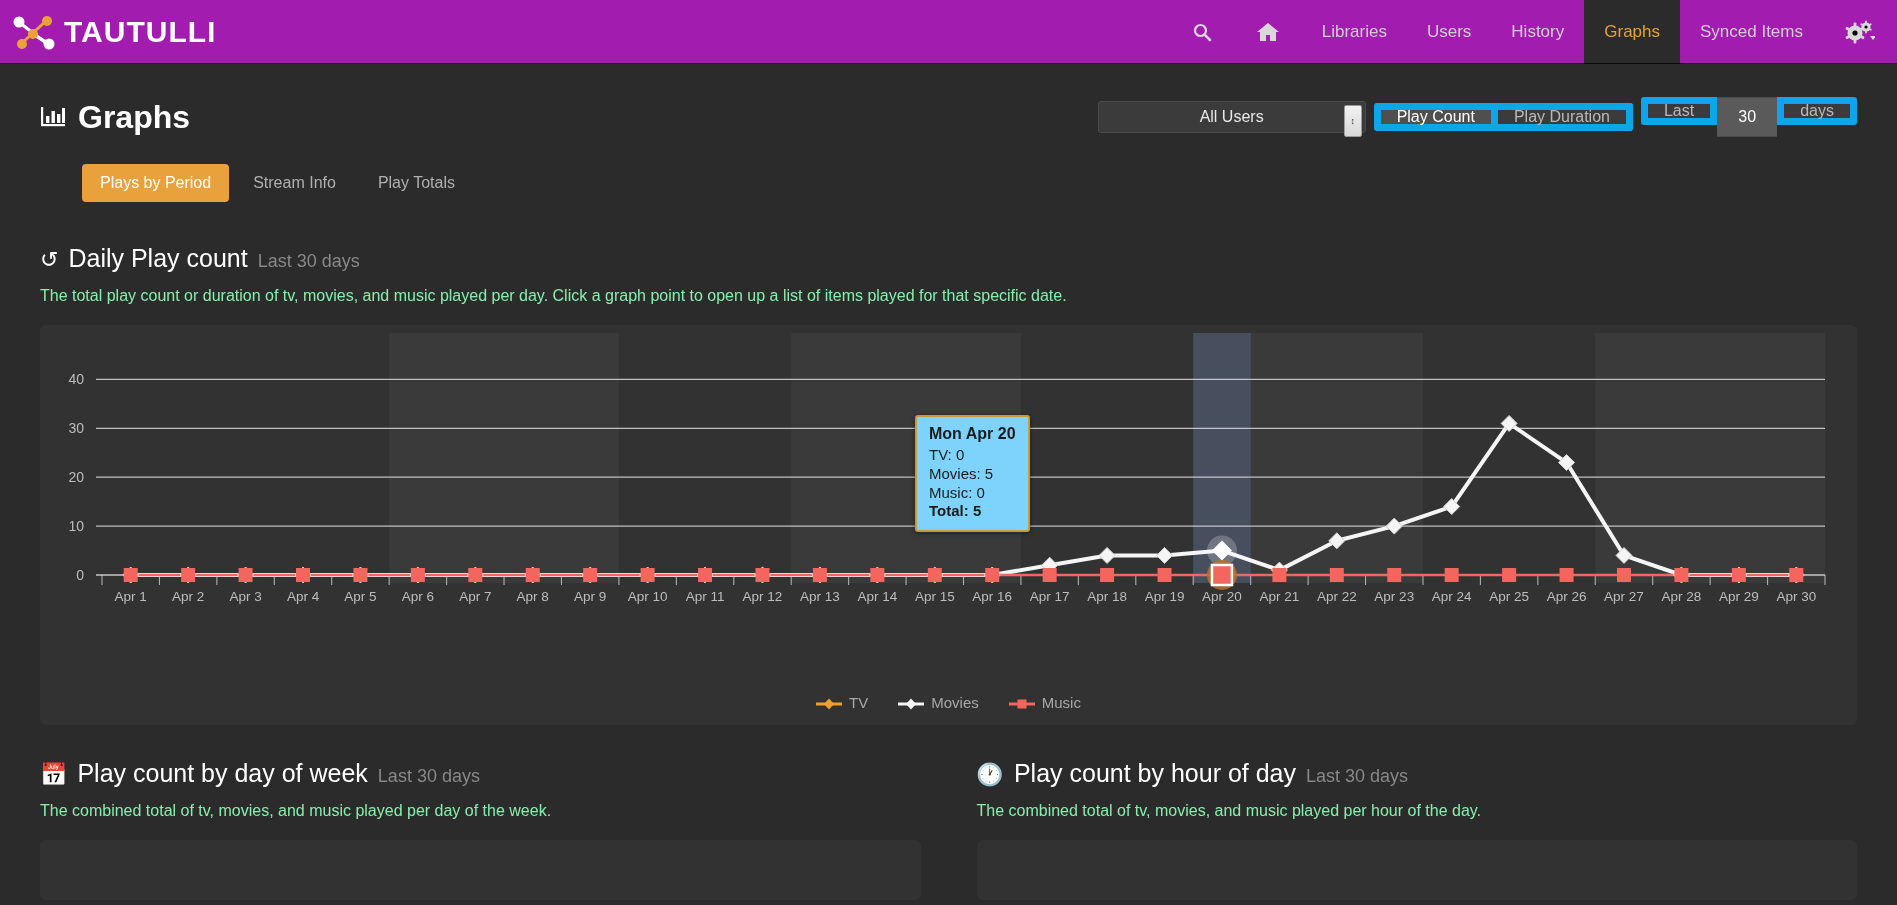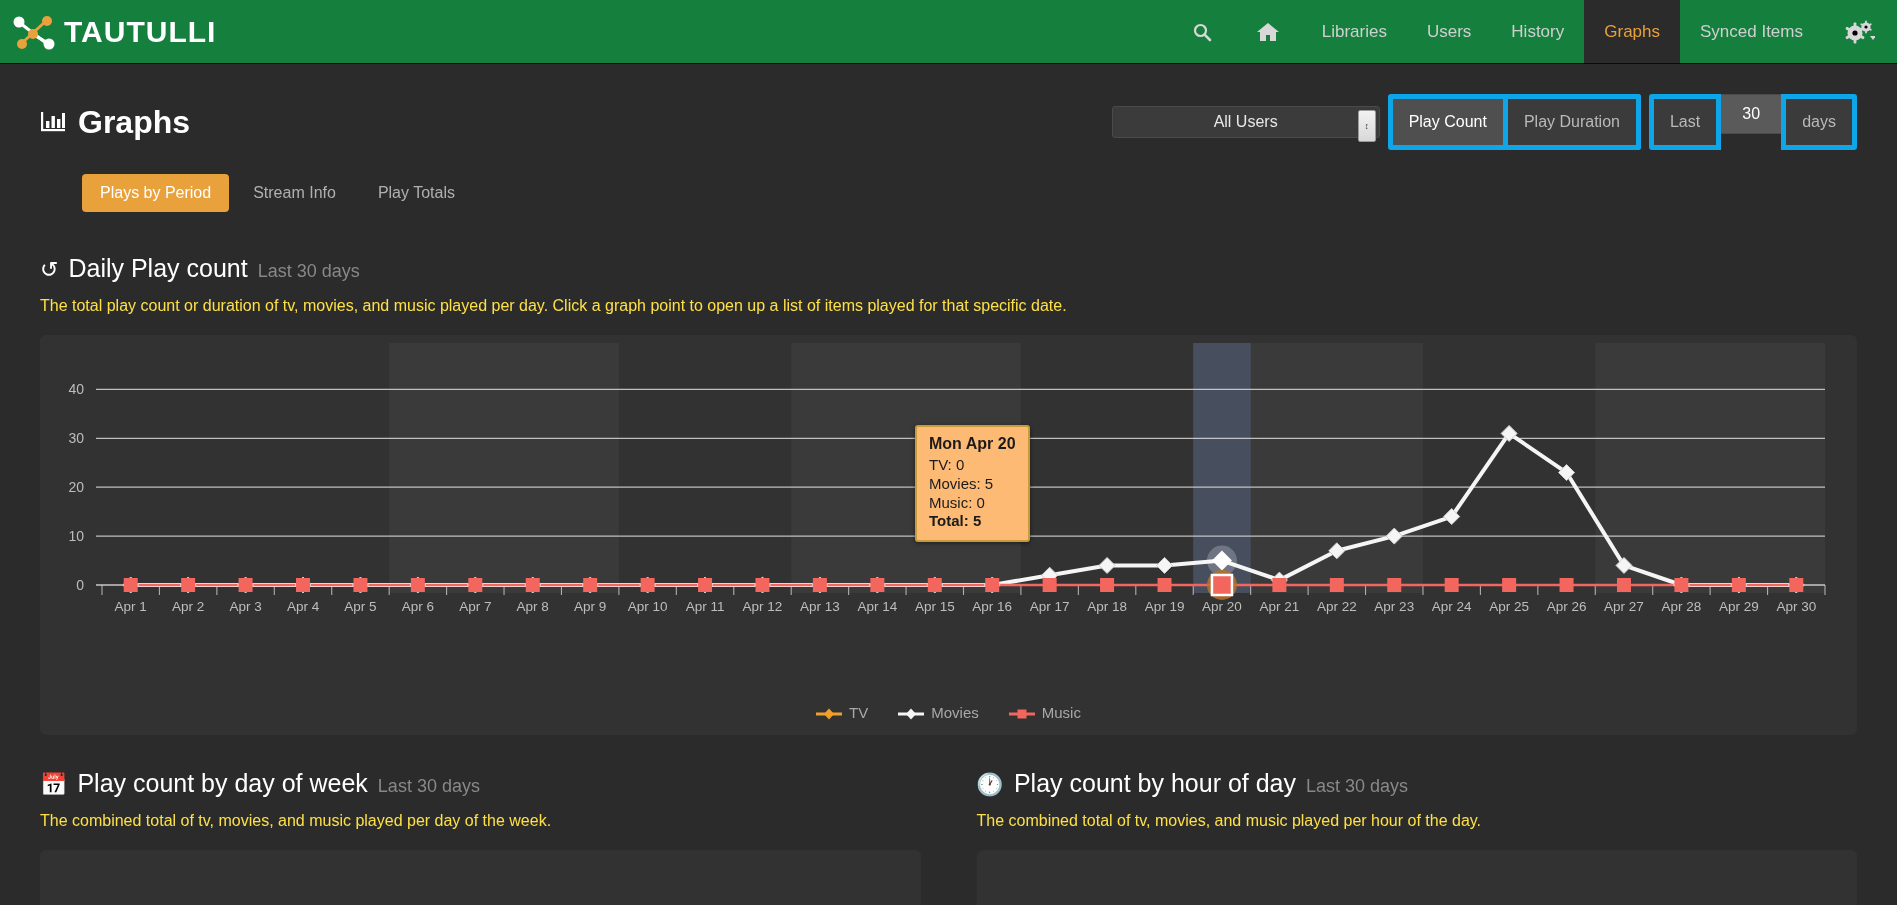--- a/index.html
+++ b/index.html
@@ -7,21 +7,21 @@
     margin: 0; padding: 0;
     width: 1897px; height: 905px;
     background: #2b2b2b;
     font-family: "Liberation Sans", sans-serif;
     overflow: hidden;
   }
 
   
   .navbar {
     height: 64px;
-    background: #15803d;
+    background: #a21caf;
     display: flex;
     align-items: stretch;
     border-bottom: 1px solid #0a0a0a;
     position: relative;
   }
   .brand {
     display: flex; align-items: center;
     padding-left: 10px;
     gap: 6px;
   }
@@ -84,24 +84,24 @@
     position: absolute; right: 3px; top: 3px;
     width: 18px; height: 32px;
     background: linear-gradient(#f2f2f2, #d8d8d8);
     border: 1px solid #9b9b9b;
     border-radius: 2px;
     display: flex; align-items: center; justify-content: center;
     font-size: 9px; color: #333;
   }
   .btn-group { display: flex; margin-right: 8px; }
   .gbtn {
-    height: 56px;
+    height: 28px;
     padding: 0 16px;
     background: #3b3b3b;
-    border: 5px solid #0ea5e9;
+    border: 7px solid #0ea5e9;
     color: #b9b9b9;
     font-size: 16px;
     display: flex; align-items: center; justify-content: center;
     cursor: pointer;
   }
   .gbtn:first-child { border-radius: 3px 0 0 3px; }
   .gbtn:last-child { border-radius: 0 3px 3px 0; }
   .gbtn + .gbtn { border-left: none; }
   .gbtn.sel { background: #4f4f4f; color: #ffffff; }
   .days-group { display: flex; }
@@ -141,21 +141,21 @@
     display: flex; align-items: baseline; gap: 10px;
   }
   .graph-head .gh-icon { color: #fff; font-size: 22px; }
   .graph-head .gh-title {
     color: #ffffff; font-size: 25px;
   }
   .graph-head .gh-sub {
     color: #888888; font-size: 18px;
   }
   .graph-desc {
-    color: #fde047;
+    color: #86efac;
     font-size: 16px;
     margin-top: 14px;
   }
 
   .chart-card {
     margin-top: 20px;
     background: #323232;
     border-radius: 6px;
     height: 400px;
     position: relative;
@@ -171,21 +171,21 @@
   .bottom-col { flex: 1; min-width: 0; }
   .bottom-card {
     margin-top: 20px;
     background: #323232;
     border-radius: 6px;
     height: 60px;
   }
 
   .tt-box {
     position: absolute;
-    background: #fdba74;
+    background: #7dd3fc;
     border: 2px solid #c79a3a;
     border-radius: 3px;
     padding: 7px 12px 9px 12px;
     color: #1b1b1b;
     font-size: 15px;
     line-height: 1.25;
     box-shadow: 0 1px 4px rgba(0,0,0,.5);
     pointer-events: none;
     white-space: nowrap;
   }

